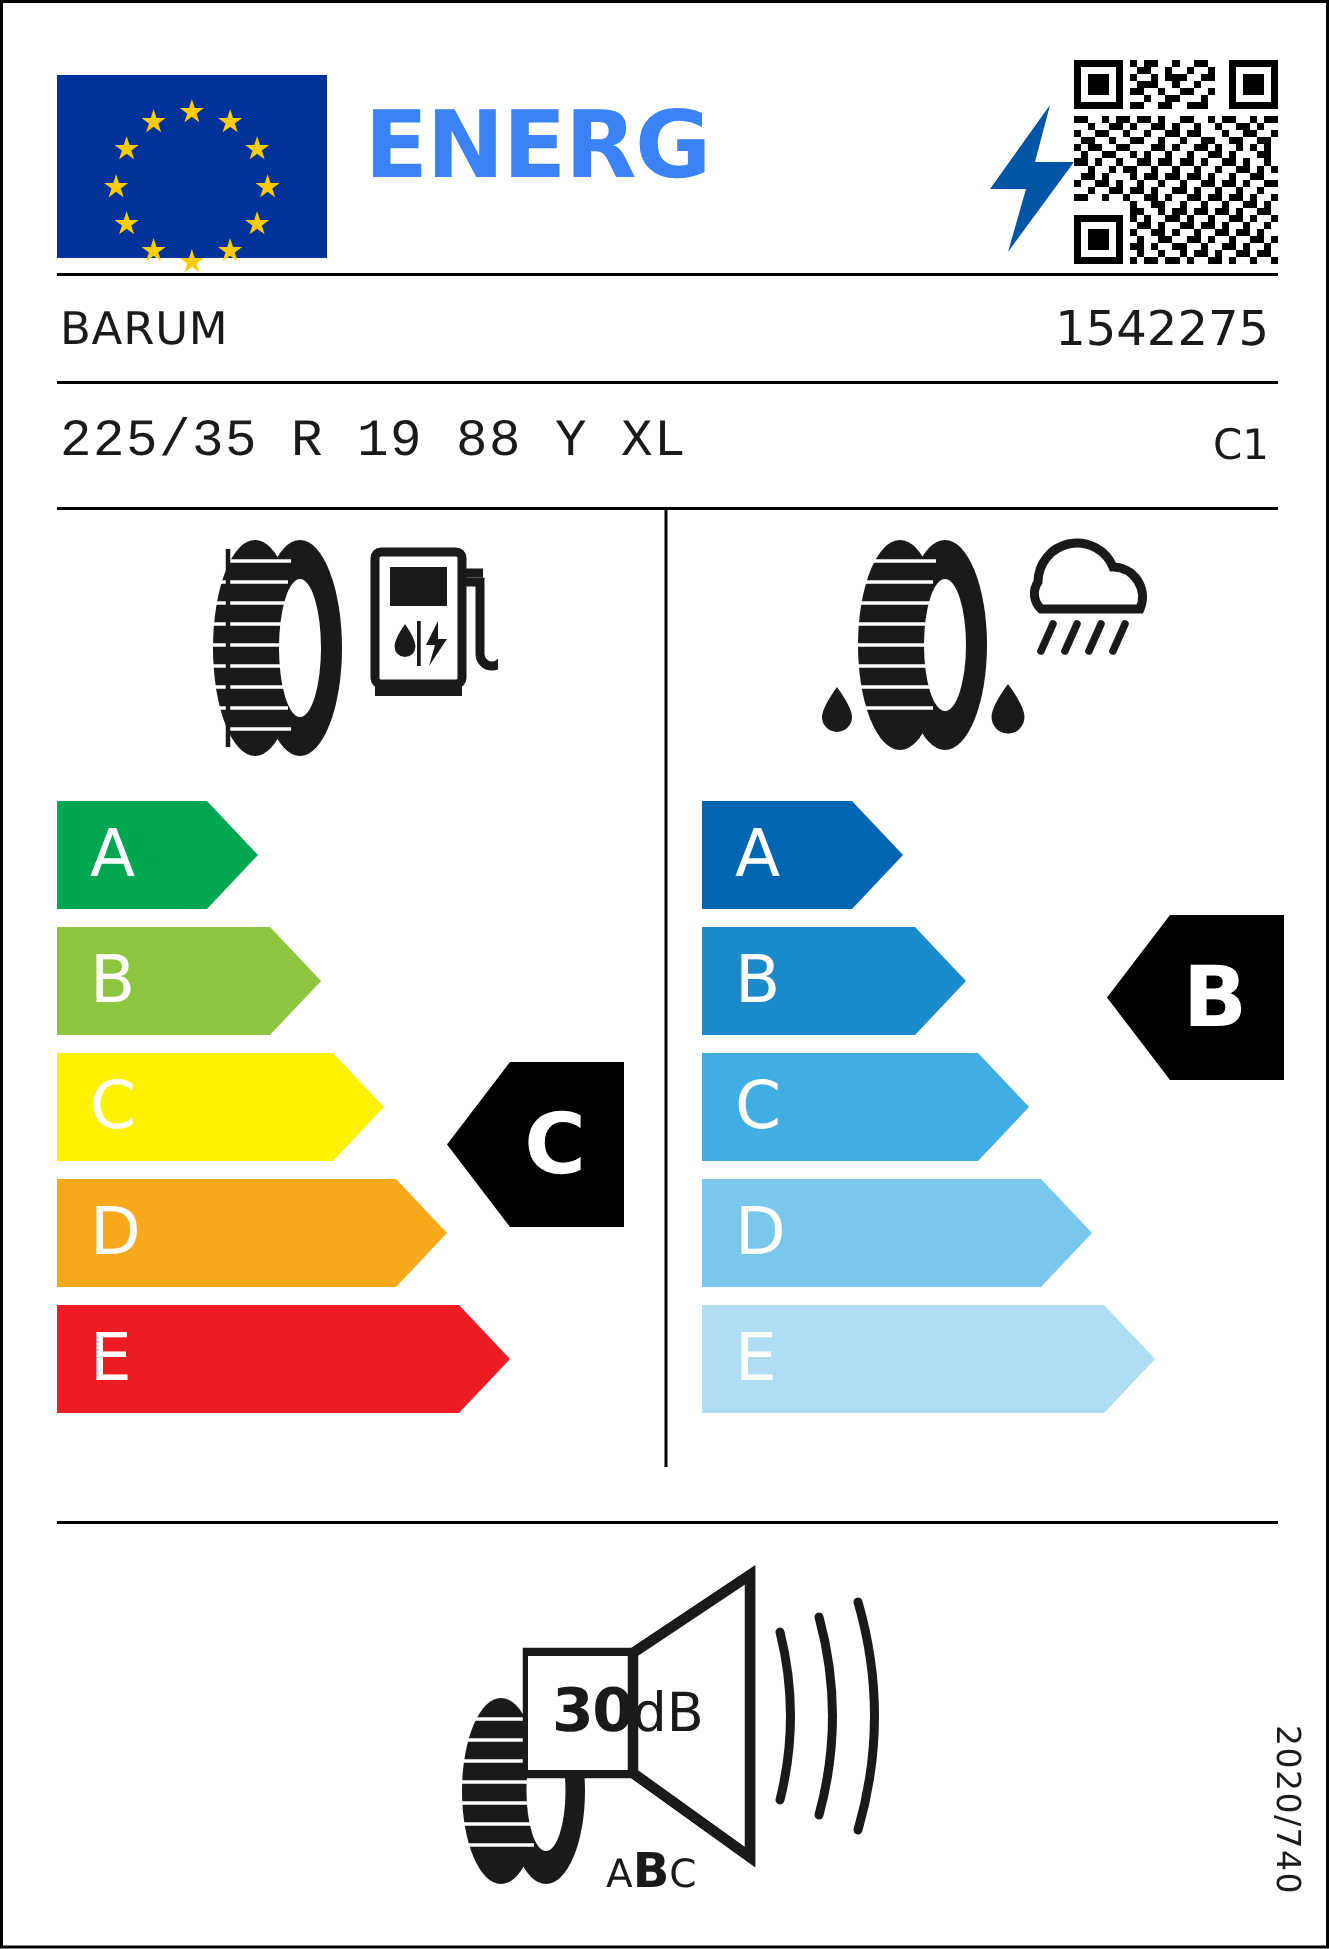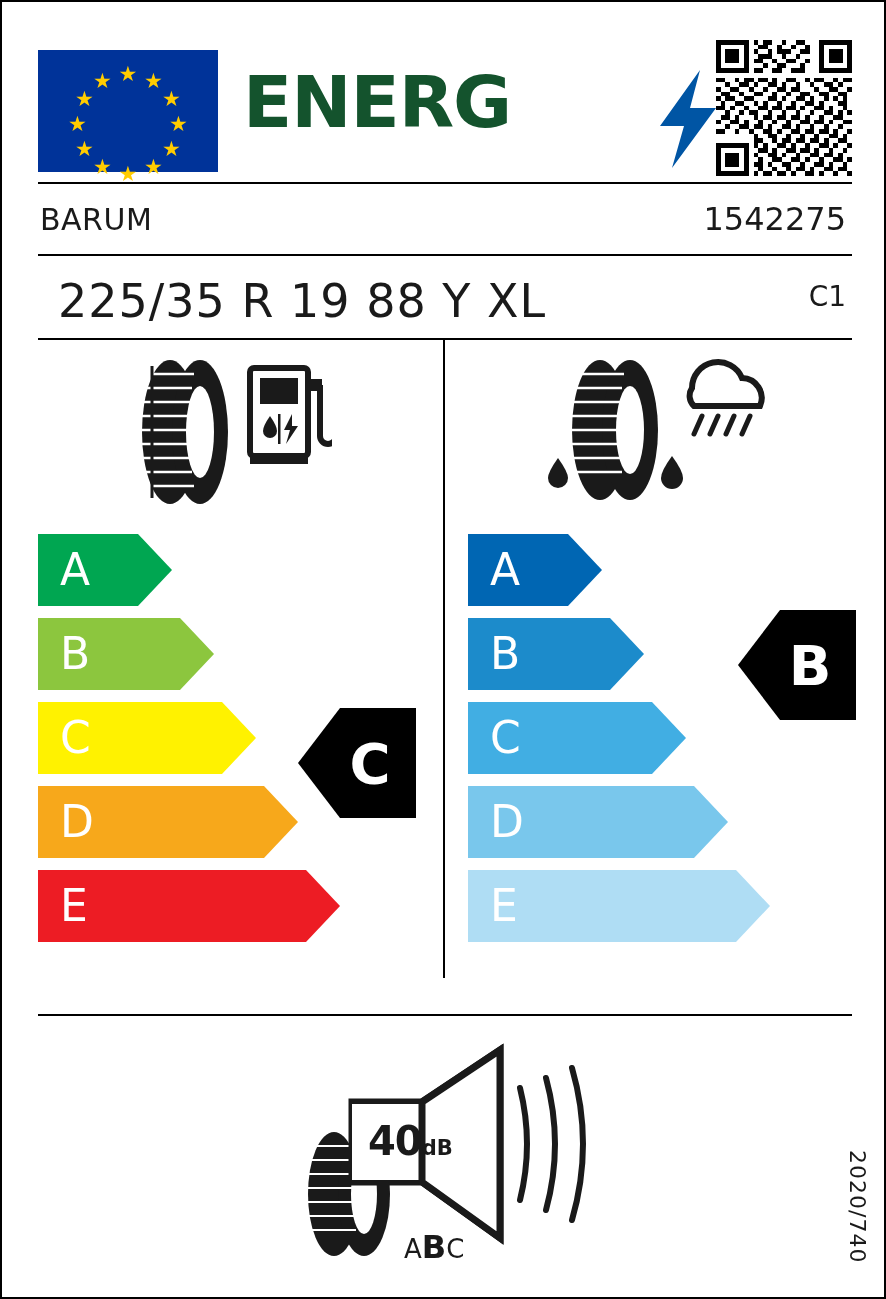--- a/index.html
+++ b/index.html
@@ -37,23 +37,23 @@
     position: absolute;
     color: #FFCC00;
     font-size: 21px;
     line-height: 21px;
     width: 21px; height: 21px;
     text-align: center;
   }
   .energ-text {
     position: absolute;
     left: 205px; top: 28px;
-    font-size: 72px;
+    font-size: 62px;
     font-weight: bold;
-    color: #14532d;
+    color: #3b82f6;
     letter-spacing: -1px;
     font-family: "DejaVu Sans", "Liberation Sans", sans-serif;
   }
   .bolt {
     position: absolute;
     left: 620px; top: 38px;
     width: 60px; height: 98px;
   }
   .qr {
     position: absolute;
@@ -76,23 +76,24 @@
     letter-spacing: 0.5px;
   }
   .artnum {
     position: absolute;
     right: 38px; top: 198px;
     font-size: 32px;
     text-align: right;
   }
   .tiresize {
     position: absolute;
-    left: 56px; top: 272px;
-    font-size: 46px;
+    left: 38px; top: 272px;
+    font-size: 35px;
     letter-spacing: 1px;
+    font-family: Liberation Mono, monospace;
   }
   .classcode {
     position: absolute;
     right: 38px; top: 278px;
     font-size: 28px;
   }
   
   .vdivider {
     position: absolute;
     left: 441px; top: 338px;
@@ -150,22 +151,22 @@
     width: 330px; height: 230px;
   }
   .noise-db {
     position: absolute;
     left: 86px; top: 76px;
     font-size: 40px;
     font-weight: bold;
     letter-spacing: -1px;
   }
   .noise-db .unit {
-    font-size: 21px;
-    font-weight: bold;
+    font-size: 36px;
+    font-weight: normal;
     letter-spacing: 0;
   }
   .noise-class {
     position: absolute;
     left: 122px; top: 186px;
     font-size: 30px;
   }
   .noise-class .small { font-size: 26px; color: #1a1a1a; }
   .noise-class .big { font-size: 32px; font-weight: bold; }
   .year {
@@ -606,21 +607,21 @@
         <path d="M140 60 L218 8 L218 196 L140 140 Z" fill="#ffffff" stroke="#1a1a1a" stroke-width="7"></path>
       </g>
 
       <g fill="none" stroke="#1a1a1a" stroke-width="6" stroke-linecap="round">
         <path d="M238 46 q14 56 0 112"></path>
         <path d="M264 36 q18 66 0 132"></path>
         <path d="M290 26 q22 76 0 152"></path>
       </g>
     </svg>
     <div class="noise-db">
-      <span>40</span><span class="unit">dB</span>
+      <span>30</span><span class="unit">dB</span>
     </div>
     <div class="noise-class">
       <span class="small">A</span><span class="big">B</span><span class="small">C</span>
     </div>
   </div>
 
   <div class="year">2020/740</div>
 </div>
 
 </body></html>

